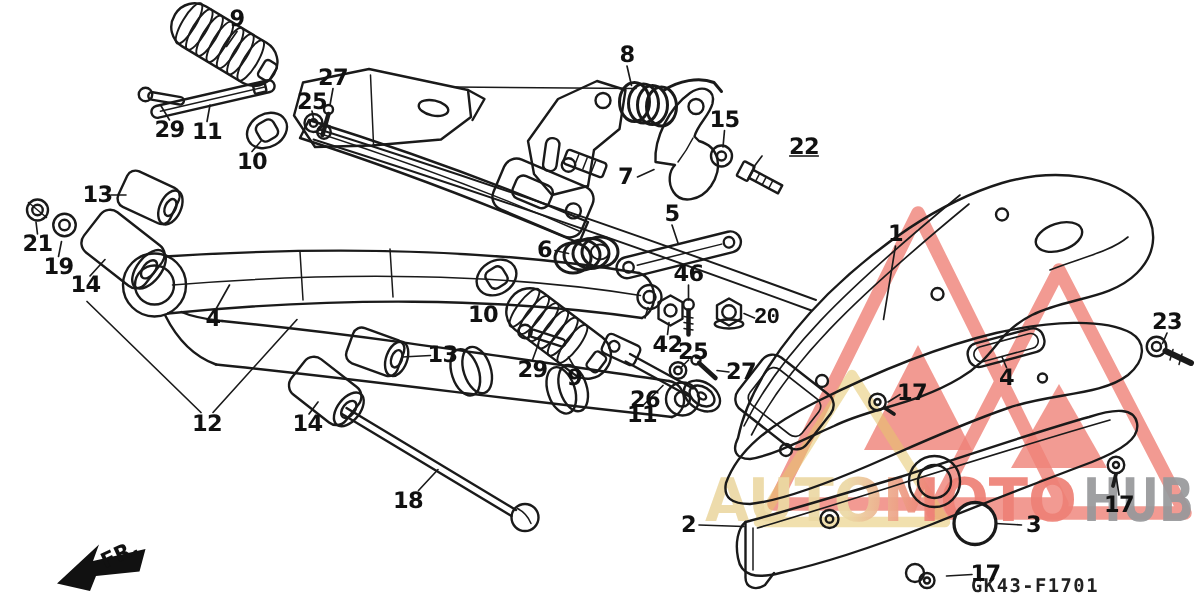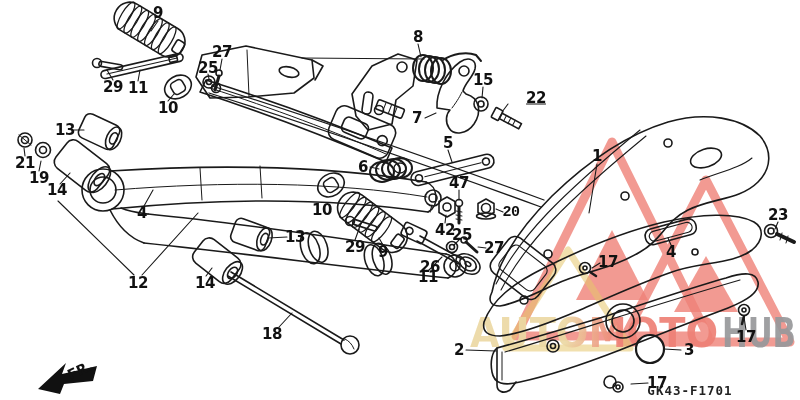--- a/index.html
+++ b/index.html
@@ -380,21 +380,21 @@
       <span class="part-label" style="left: 168px; top: 108px;">10</span>
       <span class="part-label" style="left: 483px; top: 80px;">15</span>
       <span class="part-label" style="left: 536px; top: 98px; text-decoration: underline;">22</span>
       <span class="part-label" style="left: 65px; top: 130px;">13</span>
       <span class="part-label" style="left: 417px; top: 118px;">7</span>
       <span class="part-label" style="left: 448px; top: 143px;">5</span>
       <span class="part-label" style="left: 597px; top: 156px;">1</span>
       <span class="part-label" style="left: 25px; top: 163px;">21</span>
       <span class="part-label" style="left: 363px; top: 167px;">6</span>
       <span class="part-label" style="left: 39px; top: 178px;">19</span>
-      <span class="part-label" style="left: 459px; top: 183px;">47</span>
+      <span class="part-label" style="left: 459px; top: 183px;">46</span>
       <span class="part-label" style="left: 57px; top: 190px;">14</span>
       <span class="part-label" style="left: 322px; top: 210px;">10</span>
       <span class="part-label" style="left: 142px; top: 213px;">4</span>
       <span class="part-label" style="left: 511px; top: 212px; font-family: Liberation Mono, monospace;">20</span>
       <span class="part-label" style="left: 778px; top: 215px;">23</span>
       <span class="part-label" style="left: 430px; top: 219px; margin-top: 48px;">26</span>
       <span class="part-label" style="left: 445px; top: 230px;">42</span>
       <span class="part-label" style="left: 462px; top: 235px;">25</span>
       <span class="part-label" style="left: 295px; top: 237px;">13</span>
       <span class="part-label" style="left: 355px; top: 247px;">29</span>

